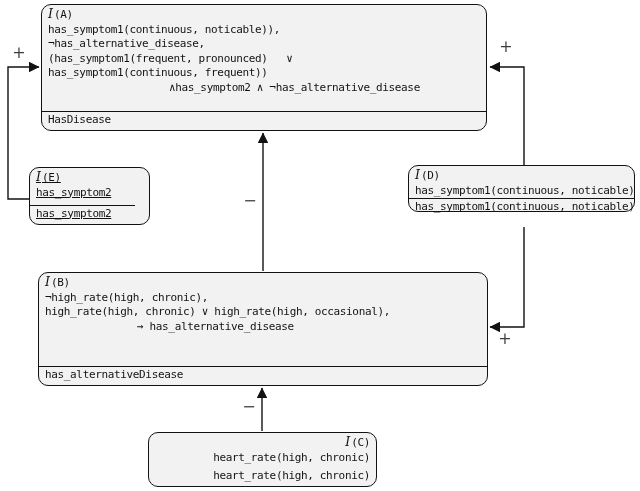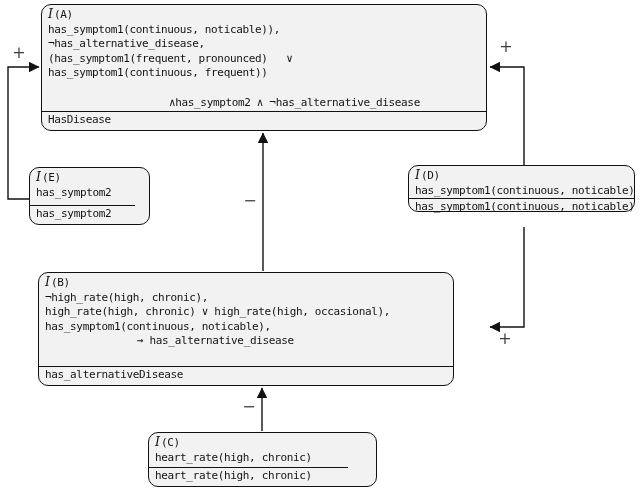--- a/index.html
+++ b/index.html
@@ -14,34 +14,34 @@
     padding:2px 6px 3px 6px;
     font-size:11px; line-height:14.5px; letter-spacing:-0.35px;
     color:#121212; white-space:pre;
   }
   .box .head { display:block; }
   .cal {
     font-family:"DejaVu Serif", serif; font-style:italic;
     font-size:12.5px; letter-spacing:0; padding-right:1px;
   }
   .line { display:block; }
-  .indent-a { padding-left:121px;margin-top:15px; }
+  .indent-a { padding-left:121px; }
   .indent-b { padding-left:92px; }
   .rule {
     border-top:1.2px solid #121212;
     margin:2px -6px 1px -6px; margin-top:auto;
   }
   .rule.short-e { margin-right:8px; }
   .rule.short-c { margin-right:22px; }
   .box-label { display:block; }
   #box-a { left:41px;  top:4px;   width:446px; height:127px; }
-  #box-e { left:29px;  top:167px; width:121px; height:58px;  }
+  #box-e { left:29px;  top:167px; width:121px; height:58px;text-decoration:underline;  }
   #box-d { left:408px; top:165px; width:227px; height:47px;  }
-  #box-b { left:38px;  top:272px; width:416px; height:114px; }
-  #box-c { left:148px; top:432px; width:229px; height:55px;  }
+  #box-b { left:38px;  top:272px; width:450px; height:114px; }
+  #box-c { left:148px; top:432px; width:229px; height:55px;align-items:flex-end;  }
   #edges { position:absolute; left:0; top:0; width:640px; height:491px; pointer-events:none; }
   .edge-label {
     position:absolute; transform:translate(-50%,-50%);
     font-family:"DejaVu Serif", serif; font-size:16px; color:#3c3c3c;
     line-height:1;
   }
 </style>
 </head>
 <body>
 
@@ -88,21 +88,20 @@
     <span class="head"><span class="cal">I</span><span>(D)</span></span>
     <span class="line">has_symptom1(continuous, noticable)</span>
     <span class="rule"></span>
     <span class="box-label">has_symptom1(continuous, noticable)</span>
   </div>
 
   <div class="box" id="box-b">
     <span class="head"><span class="cal">I</span><span>(B)</span></span>
     <span class="line">¬high_rate(high, chronic),</span>
     <span class="line">high_rate(high, chronic) ∨ high_rate(high, occasional),</span>
-    <span class="line">has_symptom1(continuous, noticable),</span>
     <span class="line indent-b">→ has_alternative_disease</span>
     <span class="rule"></span>
     <span class="box-label">has_alternativeDisease</span>
   </div>
 
   <div class="box" id="box-c">
     <span class="head"><span class="cal">I</span><span>(C)</span></span>
     <span class="line">heart_rate(high, chronic)</span>
     <span class="rule short-c"></span>
     <span class="box-label">heart_rate(high, chronic)</span>

